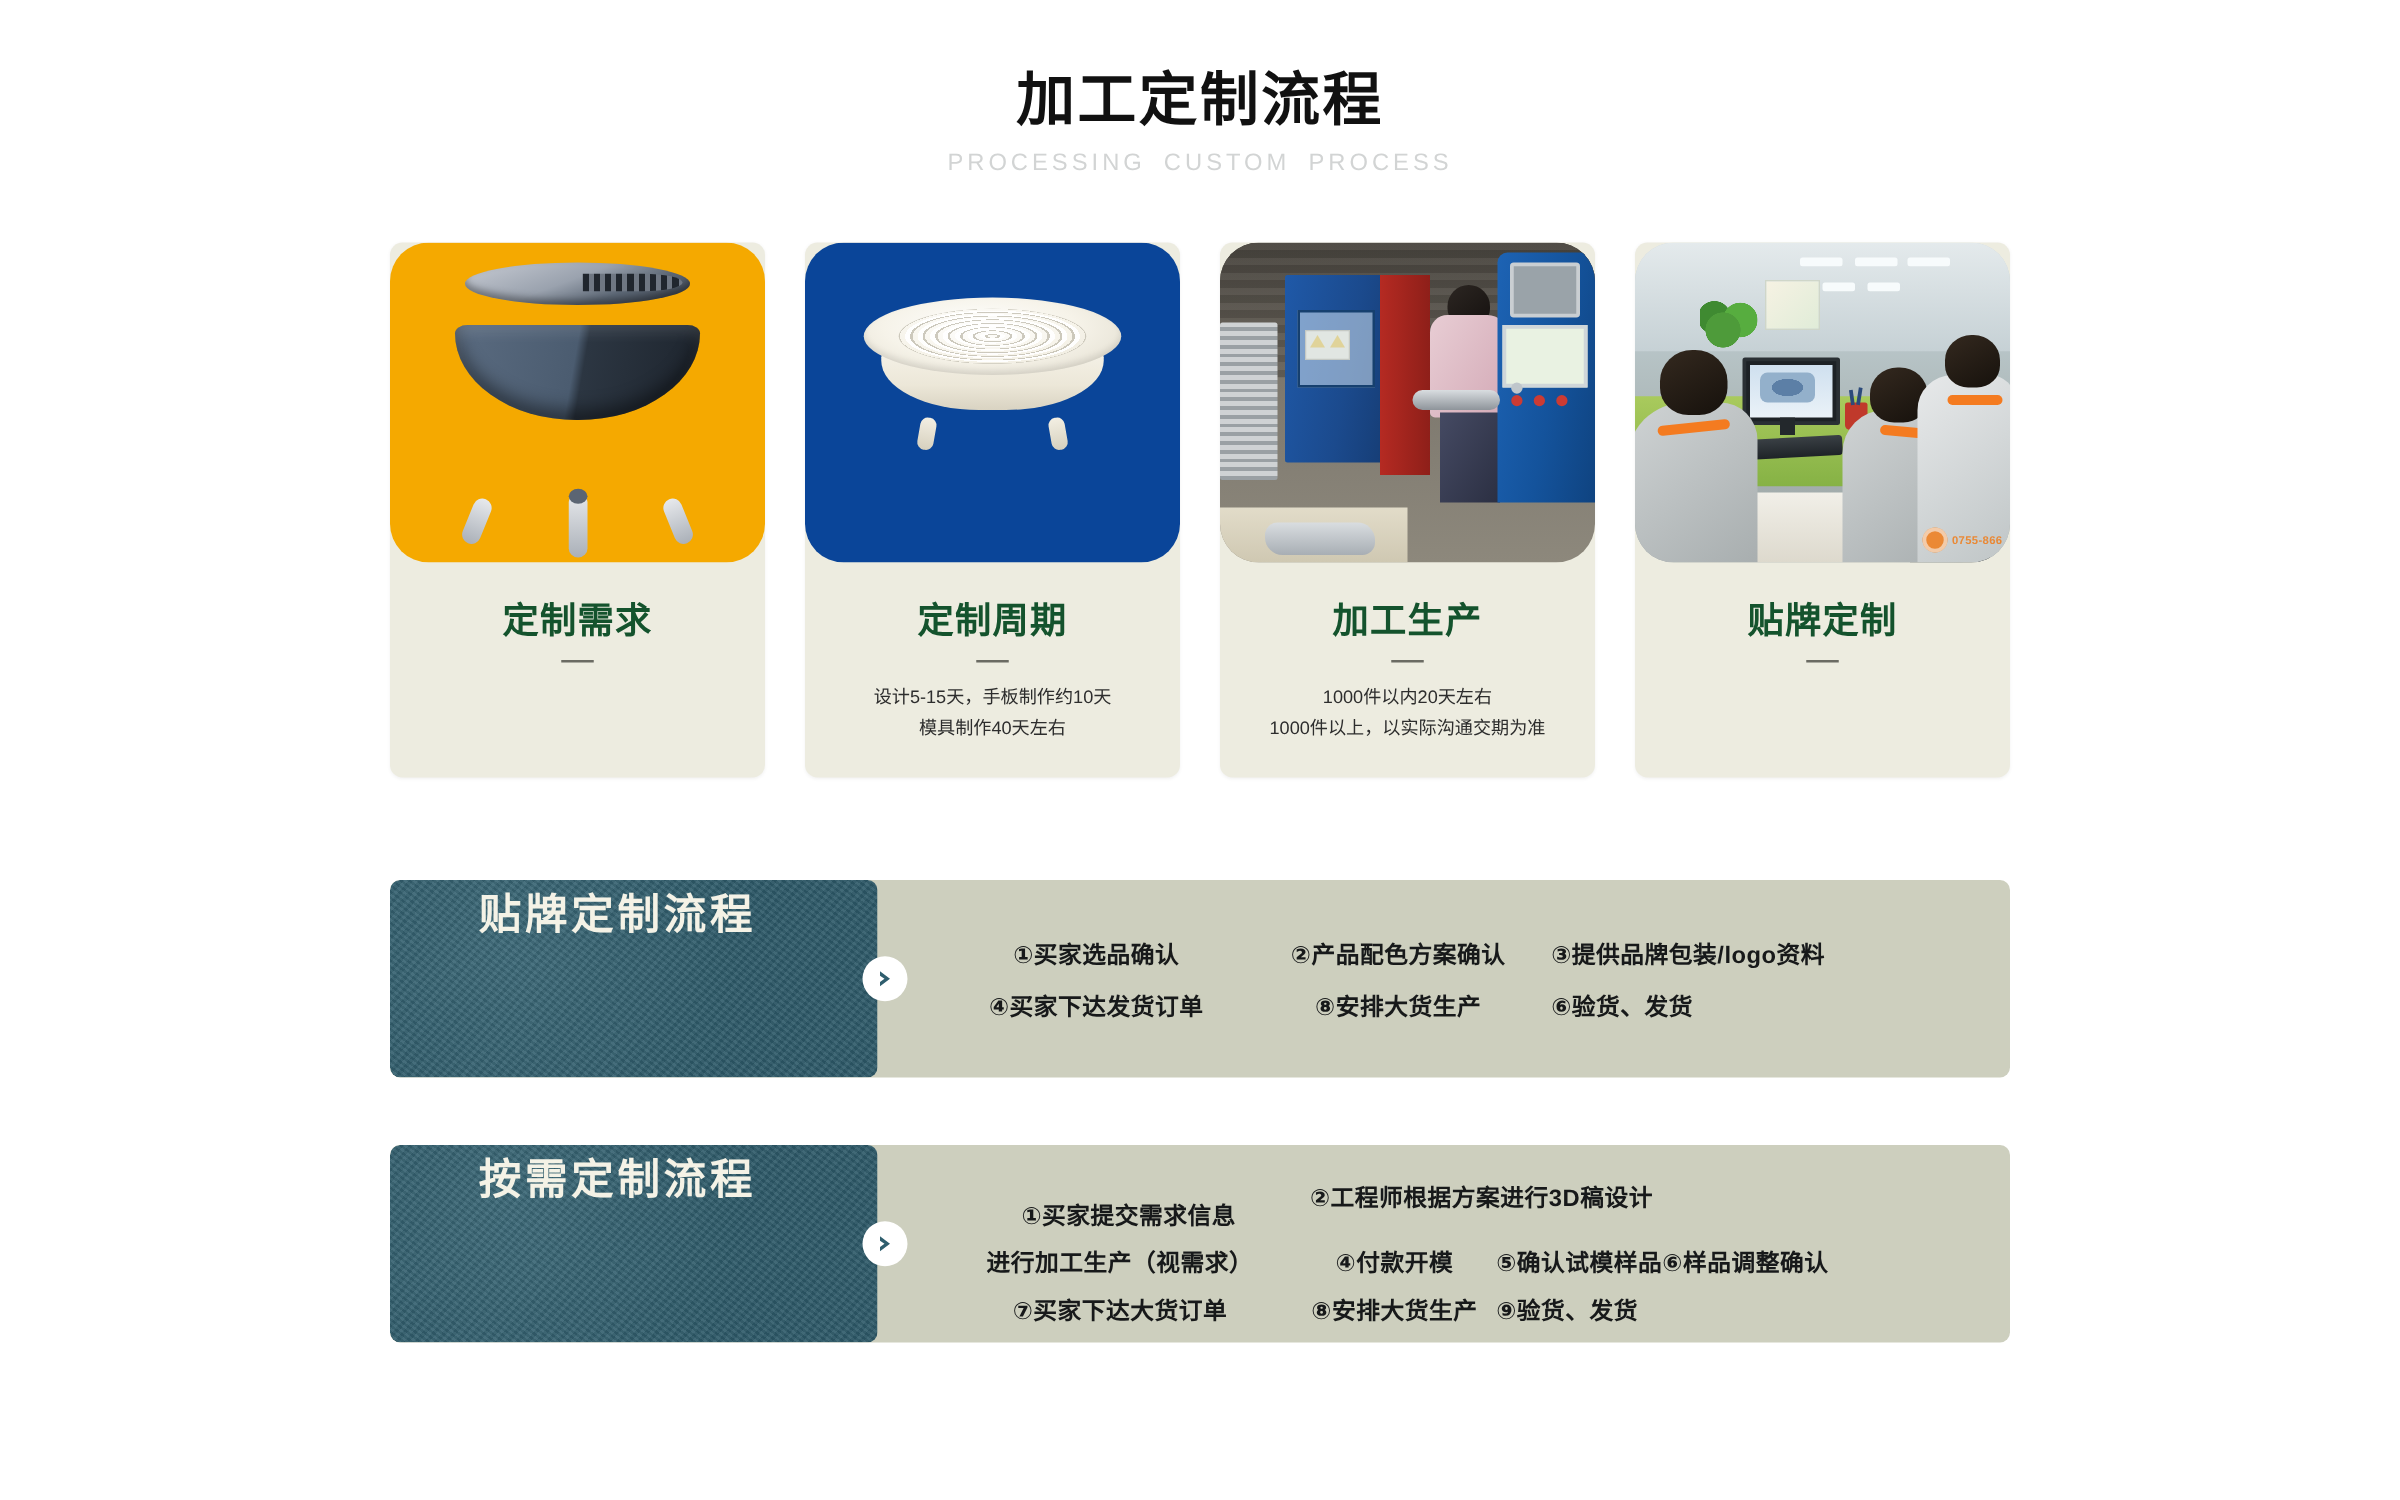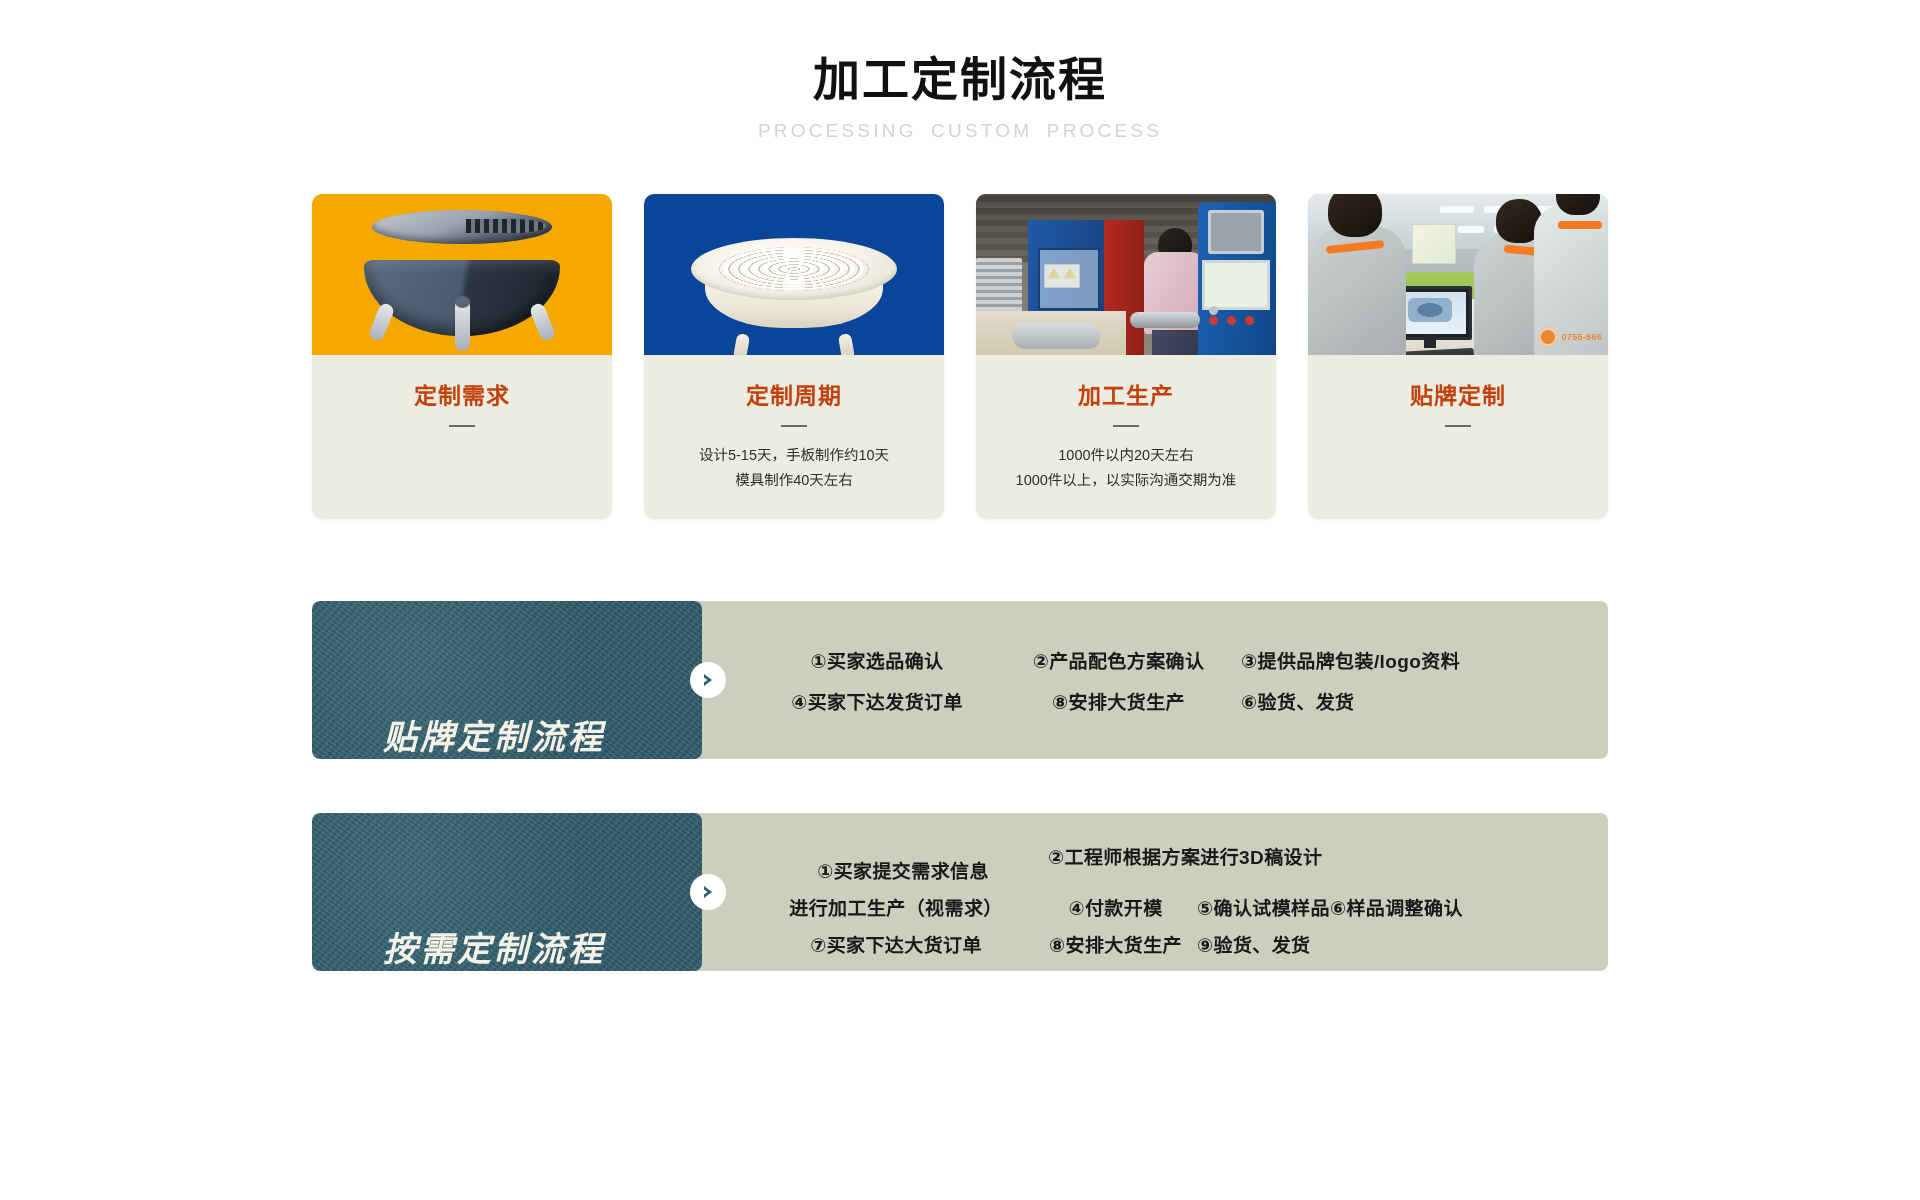--- a/index.html
+++ b/index.html
@@ -54,33 +54,34 @@
   .card {
     width: 300px;
     border-radius: 10px;
     overflow: hidden;
     background: #edece0;
     box-shadow: 0 1px 3px rgba(0,0,0,0.06);
     display: flex;
     flex-direction: column;
   }
   .card-media {
-    height: 161px;
+    height: 256px;
     position: relative;
     overflow: hidden;
+    border-radius: 31px;
   }
   .card-body {
     padding: 22px 12px 26px 12px;
     text-align: center;
     flex: 1;
   }
   .card-title {
-    font-size: 23px;
+    font-size: 29px;
     font-weight: bold;
-    color: #c2410c;
+    color: #14532d;
     letter-spacing: 1px;
   }
   .card-rule {
     width: 26px;
     height: 2px;
     background: #6b6b63;
     margin: 14px auto 16px auto;
   }
   .card-desc {
     font-size: 14.5px;
@@ -367,30 +368,29 @@
     background: #cdcfbe;
   }
   .banner--one { margin-top: 82px; height: 158px; }
   .banner--two { margin-top: 54px; height: 158px; }
 
   .banner-label {
     position: relative;
     width: 390px;
     flex: none;
     display: flex;
-    align-items: flex-end;
+    align-items: flex-start;
     justify-content: center;
     color: #f4f2e6;
     background-color: #2f5e6e;
     background-image:
       repeating-linear-gradient(37deg, rgba(255,255,255,.055) 0 2px, rgba(0,0,0,.05) 2px 4px),
       repeating-linear-gradient(-48deg, rgba(255,255,255,.045) 0 3px, rgba(0,0,0,.045) 3px 6px),
       radial-gradient(circle at 25% 35%, rgba(255,255,255,.06), rgba(0,0,0,.05) 60%);
     border-radius: 8px;
-    font-style: italic;
   }
   .banner-label-text {
     font-size: 34px;
     font-weight: bold;
     letter-spacing: 3px;
     padding-right: 26px;
   }
   .banner-arrow {
     position: absolute;
     right: -24px;

